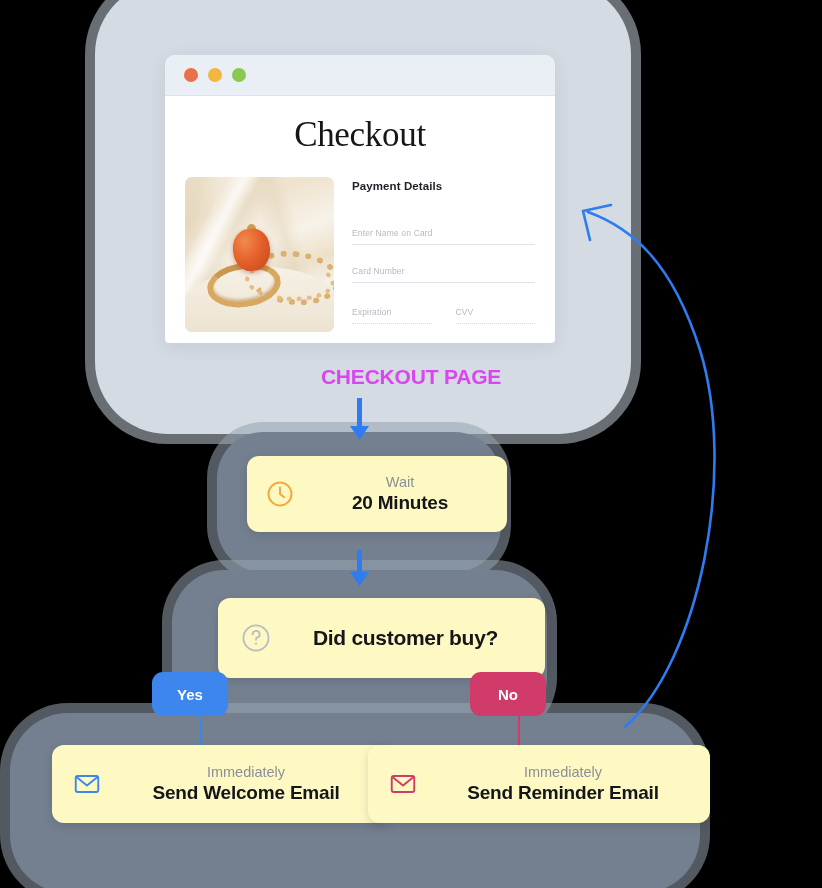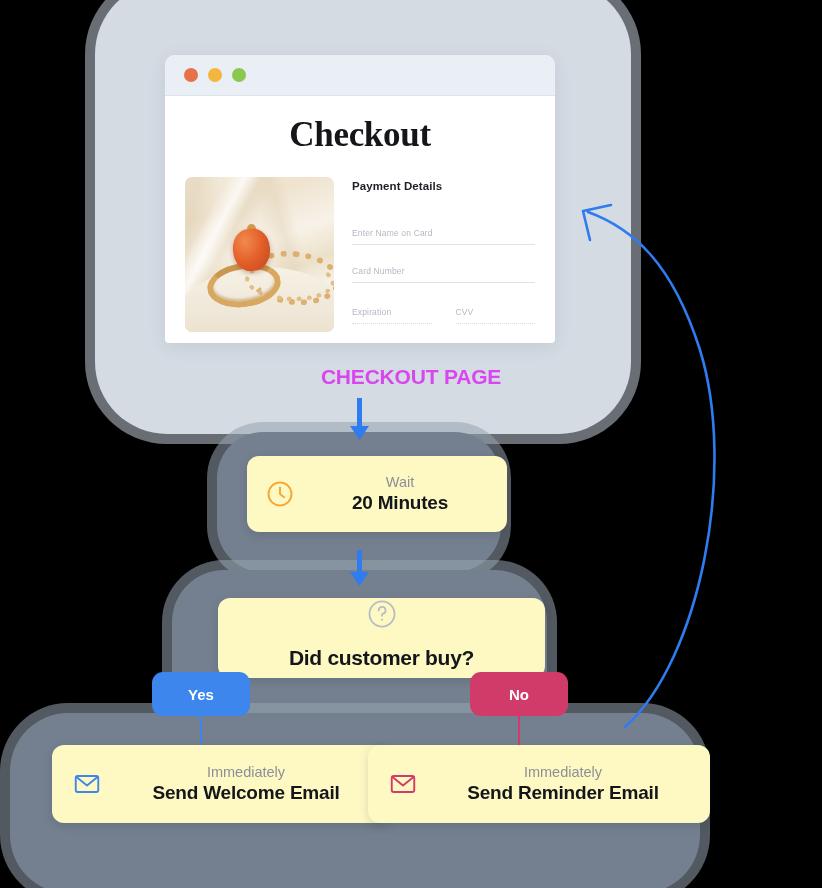--- a/index.html
+++ b/index.html
@@ -80,21 +80,21 @@
     border-bottom: 1px solid #dde3ed;
   }
   .dot { width: 14px; height: 14px; border-radius: 50%; }
   .dot-red { background: #e8714a; }
   .dot-yellow { background: #f3b63f; }
   .dot-green { background: #8ac94e; }
 
   .browser-body { padding: 0 20px; }
   .checkout-title {
     font-family: "Liberation Serif", serif;
-    font-weight: bold;
+    font-weight: normal;
     font-size: 35px;
     color: #15161a;
     text-align: center;
     margin: 19px 0 0 0;
     letter-spacing: -0.3px;
   }
   .checkout-cols {
     display: flex;
     margin-top: 22px;
     gap: 18px;
@@ -230,21 +230,20 @@
     left: 247px; top: 456px;
     width: 224px; height: 76px;
     padding: 0 18px;
     gap: 16px;
   }
   .card-decision {
     left: 218px; top: 598px;
     width: 283px; height: 80px;
     padding: 0 22px;
     gap: 16px;
-    flex-direction: column;
   }
   .card-email-left {
     left: 52px; top: 745px;
     width: 300px; height: 78px;
     padding: 0 20px;
     gap: 18px;
   }
   .card-email-right {
     left: 368px; top: 745px;
     width: 302px; height: 78px;
@@ -270,21 +269,21 @@
     font-size: 21px;
     font-weight: bold;
     color: #14161b;
     letter-spacing: -0.3px;
   }
   .icon-slot { flex: 0 0 auto; display: flex; align-items: center; }
 
   
   .badge {
     position: absolute;
-    width: 98px;
+    width: 76px;
     height: 44px;
     border-radius: 11px;
     display: flex;
     align-items: center;
     justify-content: center;
     color: #ffffff;
     font-size: 15px;
     font-weight: bold;
   }
   .badge-yes { left: 152px; top: 672px; background: #3c86ee; }

